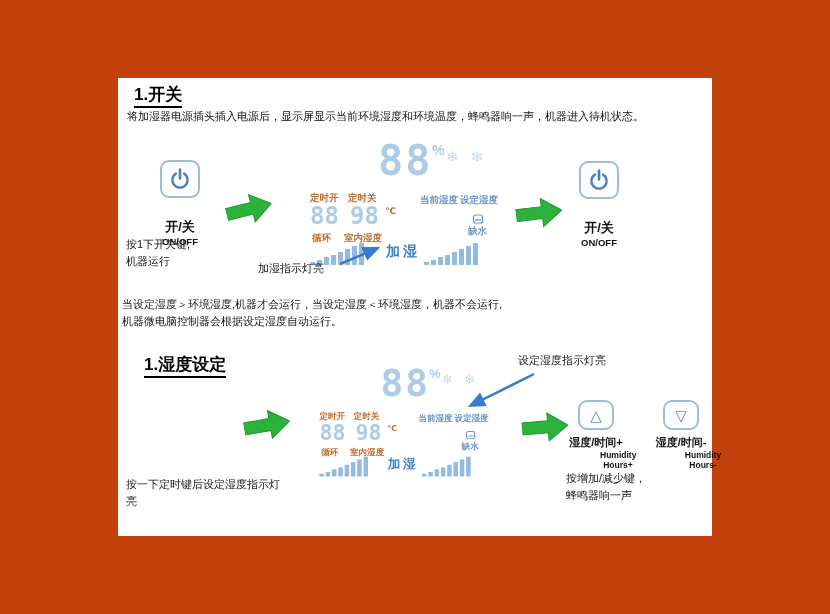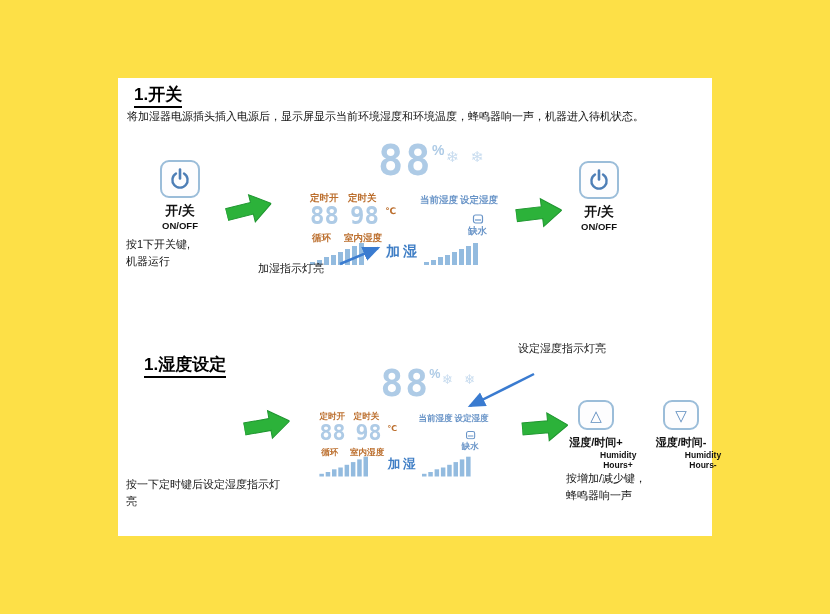--- a/index.html
+++ b/index.html
@@ -1,26 +1,26 @@
 <!DOCTYPE html>
 <html><head>
 <meta charset="utf-8">
 <style>
   * { margin:0; padding:0; box-sizing:border-box; }
   html,body { width:830px; height:614px; }
   body { font-family:"Liberation Sans","DejaVu Sans",sans-serif; background:#f2f2f6; }
-  .canvas { position:relative; width:830px; height:614px; background:#fde047; overflow:hidden; }
+  .canvas { position:relative; width:830px; height:614px; background:#c2410c; overflow:hidden; }
   .sheet { position:absolute; left:118px; top:78px; width:594px; height:458px; background:#ffffff; }
   .abs { position:absolute; }
   .title { font-size:17px; font-weight:bold; color:#000; border-bottom:2px solid #000; display:inline-block; padding-bottom:1px; line-height:1.25; }
   .body-text { font-size:11px; color:#141414; line-height:1.5; }
   .pre { white-space:pre-line; }
   .btn-block { position:absolute; text-align:center; }
   .dev-btn { border:2.5px solid #9bbdd9; border-radius:9px; background:#fdfdfe; display:flex; align-items:center; justify-content:center; margin:0 auto; }
-  .btn-cn { font-size:13px; font-weight:bold; color:#111; margin-top:4px; }
+  .btn-cn { font-size:13px; font-weight:bold; color:#111; margin-top:20px; }
   .btn-en { font-size:9.5px; font-weight:bold; color:#111; }
   .small-cn { font-size:11px; font-weight:bold; color:#111; margin-top:5px; }
   .small-en { font-size:8.5px; font-weight:bold; color:#111;margin-left:44px; }
   .tri { font-size:15px; color:#5d8cbe; font-weight:bold; line-height:1; }
   .arrow { position:absolute; }
   .ptr { position:absolute; }
   
   .lcd { position:absolute; width:196px; height:130px; }
   .lcd .lbl { position:absolute; font-weight:bold; white-space:nowrap; }
   .orange { color:#bc6f2e; font-size:9.5px; }
@@ -143,26 +143,28 @@
     <svg class="ptr" style="left:218px;top:164px" width="48" height="26" viewBox="0 0 48 26">
       <defs>
         <marker id="ah1" markerWidth="8" markerHeight="8" refX="6" refY="3" orient="auto">
           <path d="M0,0 L7,3 L0,6 Z" fill="#3a7bd0"></path>
         </marker>
       </defs>
       <line x1="4" y1="22" x2="42" y2="6" stroke="#3a7bd0" stroke-width="2.5" marker-end="url(#ah1)"></line>
     </svg>
 
 
+    <div class="abs body-text pre" style="left:4px;top:218px;width:590px">当设定湿度＞环境湿度,机器才会运行，当设定湿度＜环境湿度，机器不会运行,
+机器微电脑控制器会根据设定湿度自动运行。</div>
 
     <div class="abs" style="left:26px;top:276px">
       <span class="title">1.湿度设定</span>
     </div>
 
-    <div class="abs body-text" style="left:400px;top:262px">设定湿度指示灯亮</div>
+    <div class="abs body-text" style="left:400px;top:274px">设定湿度指示灯亮</div>
 
     <svg class="ptr" style="left:340px;top:290px" width="85" height="48" viewBox="0 0 85 48">
       <defs>
         <marker id="ah2" markerWidth="8" markerHeight="8" refX="6" refY="3" orient="auto">
           <path d="M0,0 L7,3 L0,6 Z" fill="#3a7bd0"></path>
         </marker>
       </defs>
       <line x1="76" y1="6" x2="12" y2="38" stroke="#3a7bd0" stroke-width="2.5" marker-end="url(#ah2)"></line>
     </svg>
 

